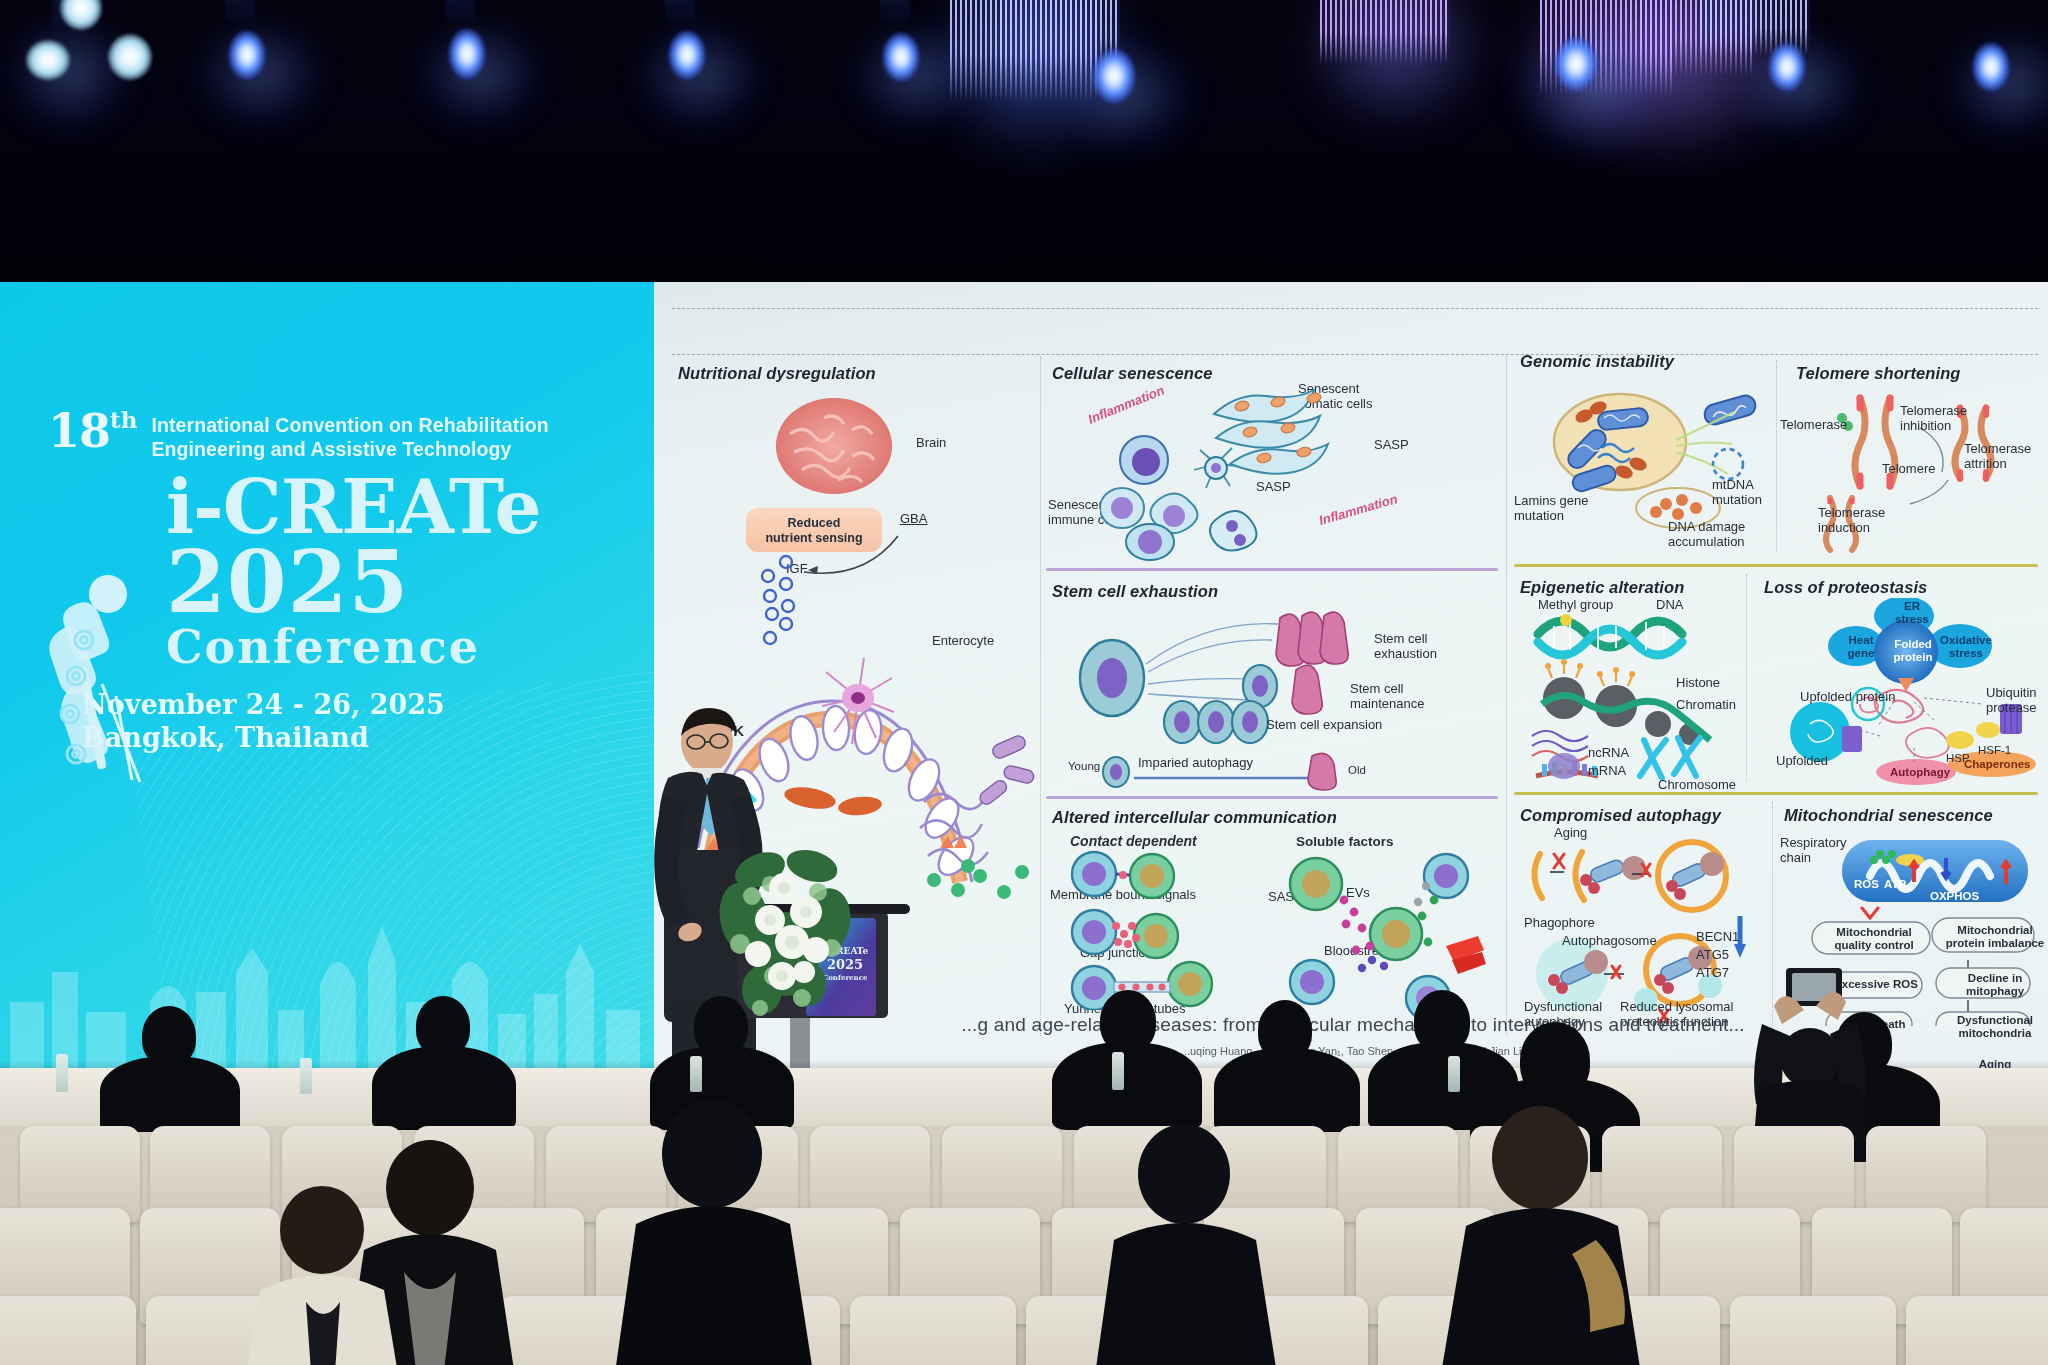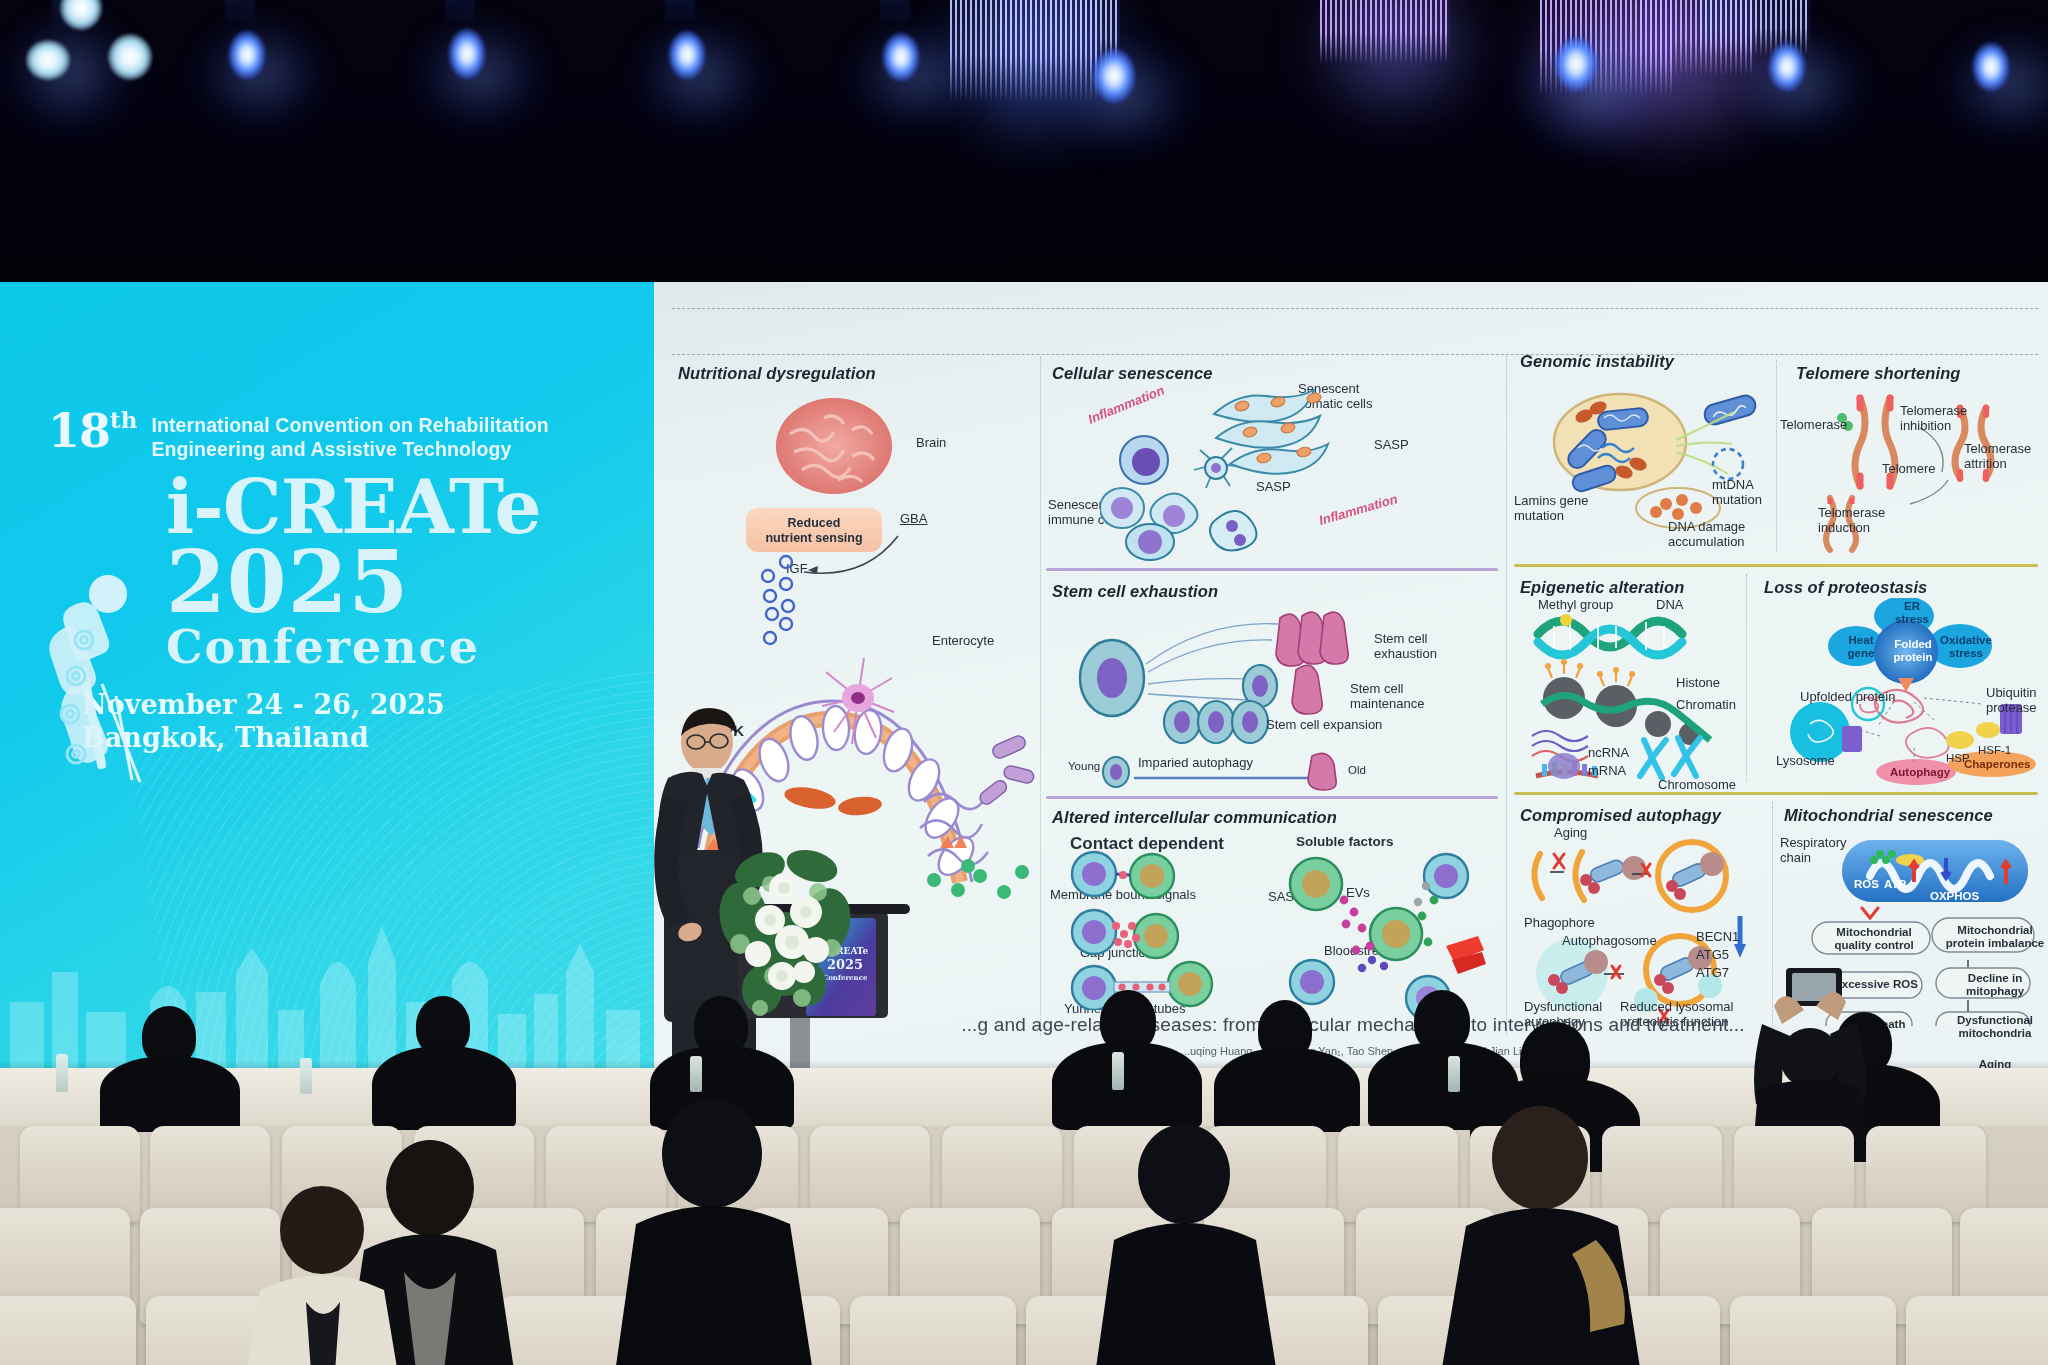--- a/index.html
+++ b/index.html
@@ -464,21 +464,21 @@
         </svg>
         <svg style="position:absolute;left:432px;top:452px;width:240px;height:42px;" viewBox="0 0 240 42">
           <ellipse cx="16" cy="22" rx="13" ry="15" fill="#9ccbd8" stroke="#2e7e9b" stroke-width="2"></ellipse>
           <ellipse cx="16" cy="22" rx="6" ry="8" fill="#7e62c4"></ellipse>
           <path d="M212 6 q16 -8 22 8 l2 16 q2 10 -12 10 q-16 0 -16 -12 Z" fill="#d579ab" stroke="#a33f76" stroke-width="1.6"></path>
         </svg>
 
         <div class="sep-h" style="left:378px;top:498px;width:452px;background:#b9a4d8;"></div>
 
         <div class="panel-title" style="left:384px;top:510px;">Altered intercellular communication</div>
-        <div class="lbl bold" style="left:402px;top:536px;font-size:17px;">Contact dependent</div>
+        <div class="lbl bold" style="left:402px;top:536px;font-size:14px;font-style:italic;">Contact dependent</div>
         <div class="lbl bold" style="left:628px;top:536px;font-size:13.5px;">Soluble factors</div>
         <div class="lbl" style="left:382px;top:590px;">Membrane bound signals</div>
         <div class="lbl" style="left:600px;top:592px;">SASP</div>
         <div class="lbl" style="left:678px;top:588px;">EVs</div>
         <div class="lbl" style="left:412px;top:648px;">Gap junctions</div>
         <div class="lbl" style="left:656px;top:646px;">Bloodstream</div>
         <div class="lbl" style="left:396px;top:704px;">Yunneling nanotubes</div>
 
         <svg style="position:absolute;left:392px;top:552px;width:180px;height:160px;" viewBox="0 0 180 160">
           <g>
@@ -791,21 +791,21 @@
 stress</div>
         <div class="lbl bold sm" style="left:1170px;top:336px;color:#0c3f6d;text-align:center;width:46px;">Heat
 gene</div>
         <div class="lbl bold sm" style="left:1218px;top:340px;color:#ffffff;text-align:center;width:54px;">Folded
 protein</div>
         <div class="lbl bold sm" style="left:1270px;top:336px;color:#0c3f6d;text-align:center;width:56px;">Oxidative
 stress</div>
         <div class="lbl" style="left:1132px;top:392px;">Upfolded protein</div>
         <div class="lbl" style="left:1318px;top:388px;">Ubiquitin
 protease</div>
-        <div class="lbl" style="left:1108px;top:456px;">Lysosome</div>
+        <div class="lbl" style="left:1108px;top:456px;">Upfolded</div>
         <div class="lbl sm" style="left:1278px;top:454px;">HSP</div>
         <div class="lbl sm" style="left:1310px;top:446px;">HSF-1</div>
         <div class="lbl bold sm" style="left:1222px;top:468px;color:#7c1533;">Autophagy</div>
         <div class="lbl bold sm" style="left:1296px;top:460px;color:#7c2b06;">Chaperones</div>
 
         <div class="sep-h" style="left:846px;top:494px;width:524px;background:#c6c052;"></div>
 
         <div class="panel-title" style="left:852px;top:508px;">Compromised autophagy</div>
         <div class="panel-title" style="left:1116px;top:508px;">Mitochondrial senescence</div>
         <div class="sep-v" style="left:1104px;top:504px;height:226px;"></div>

